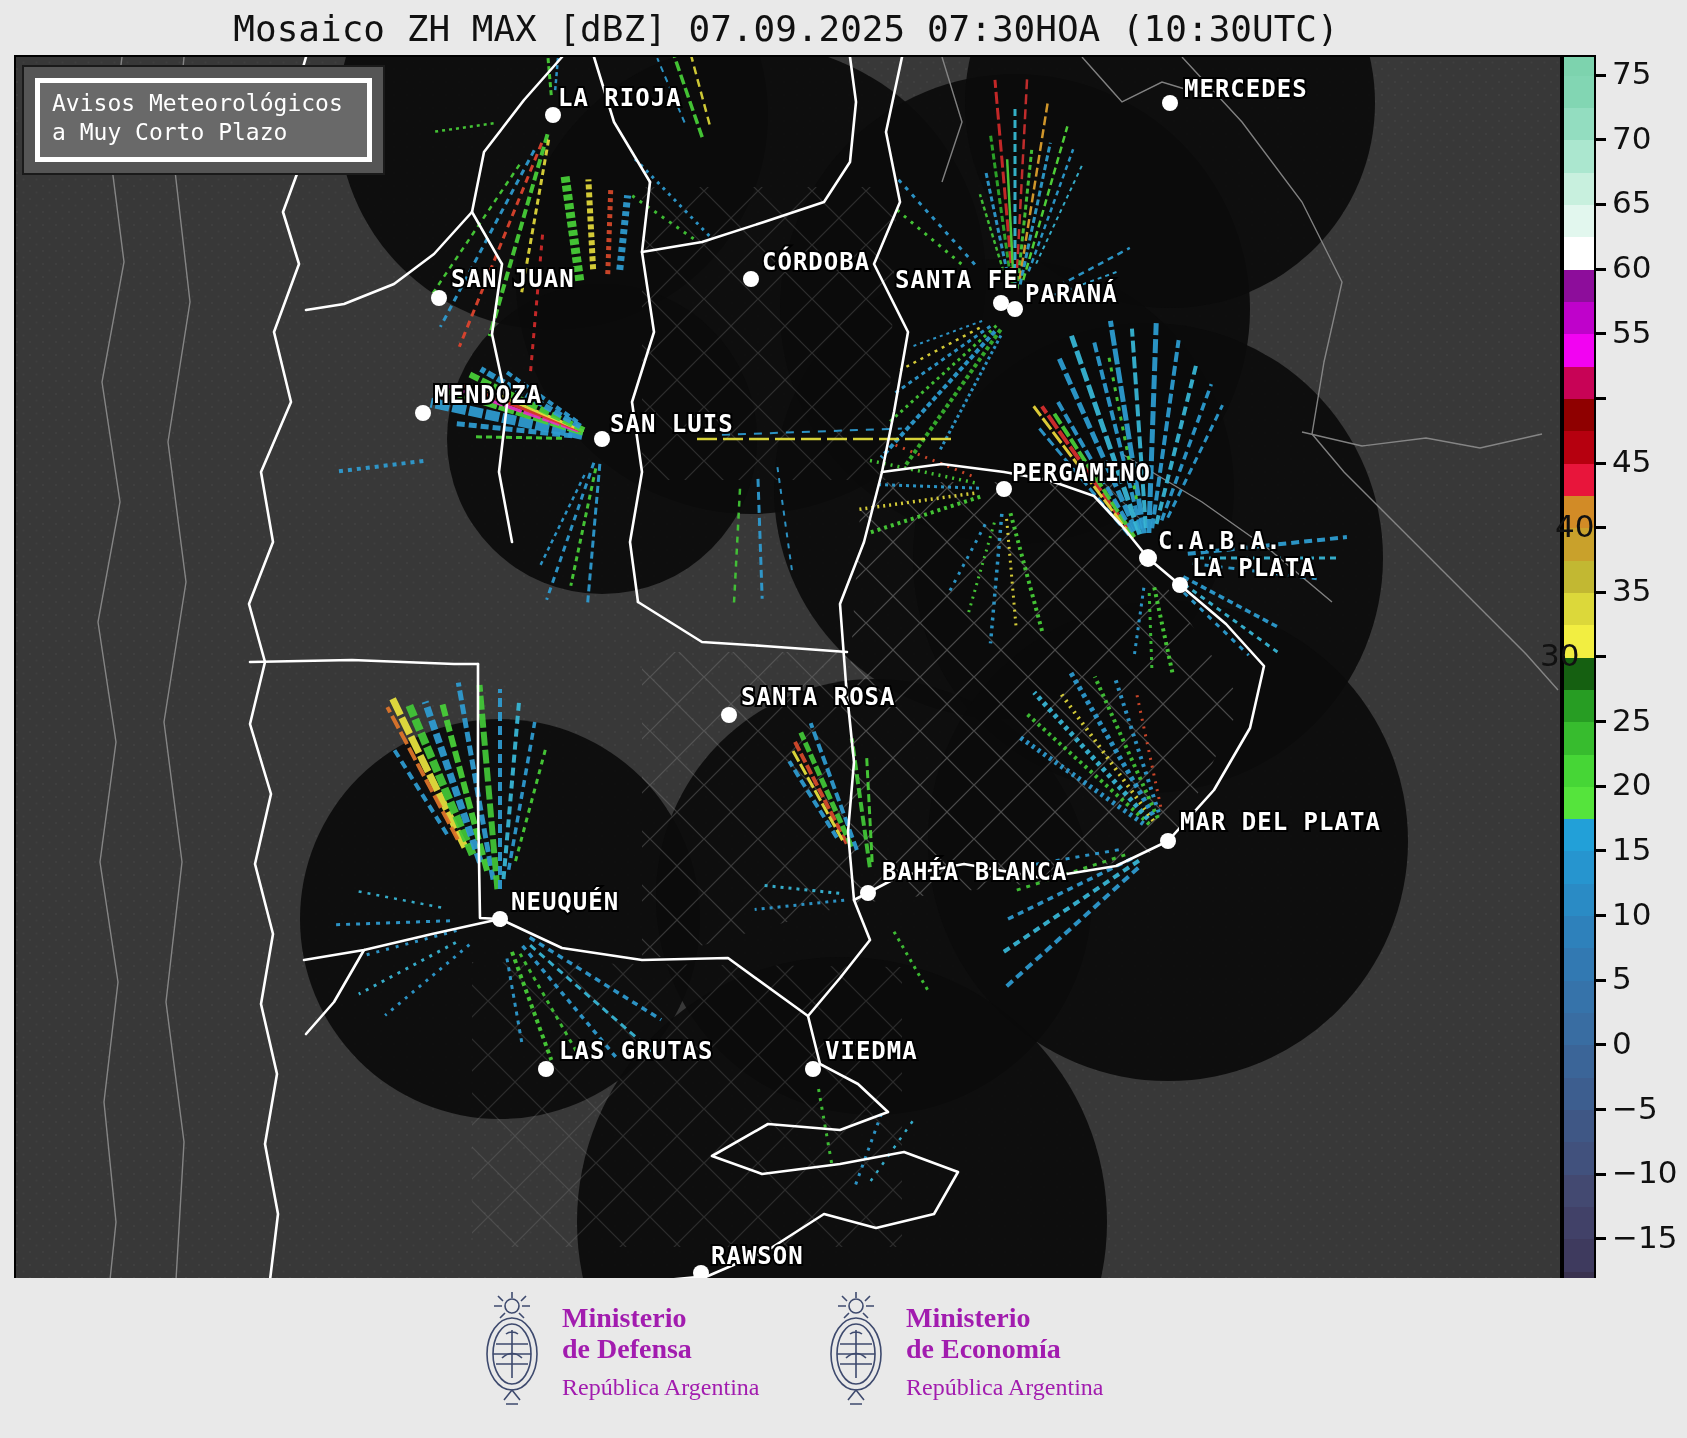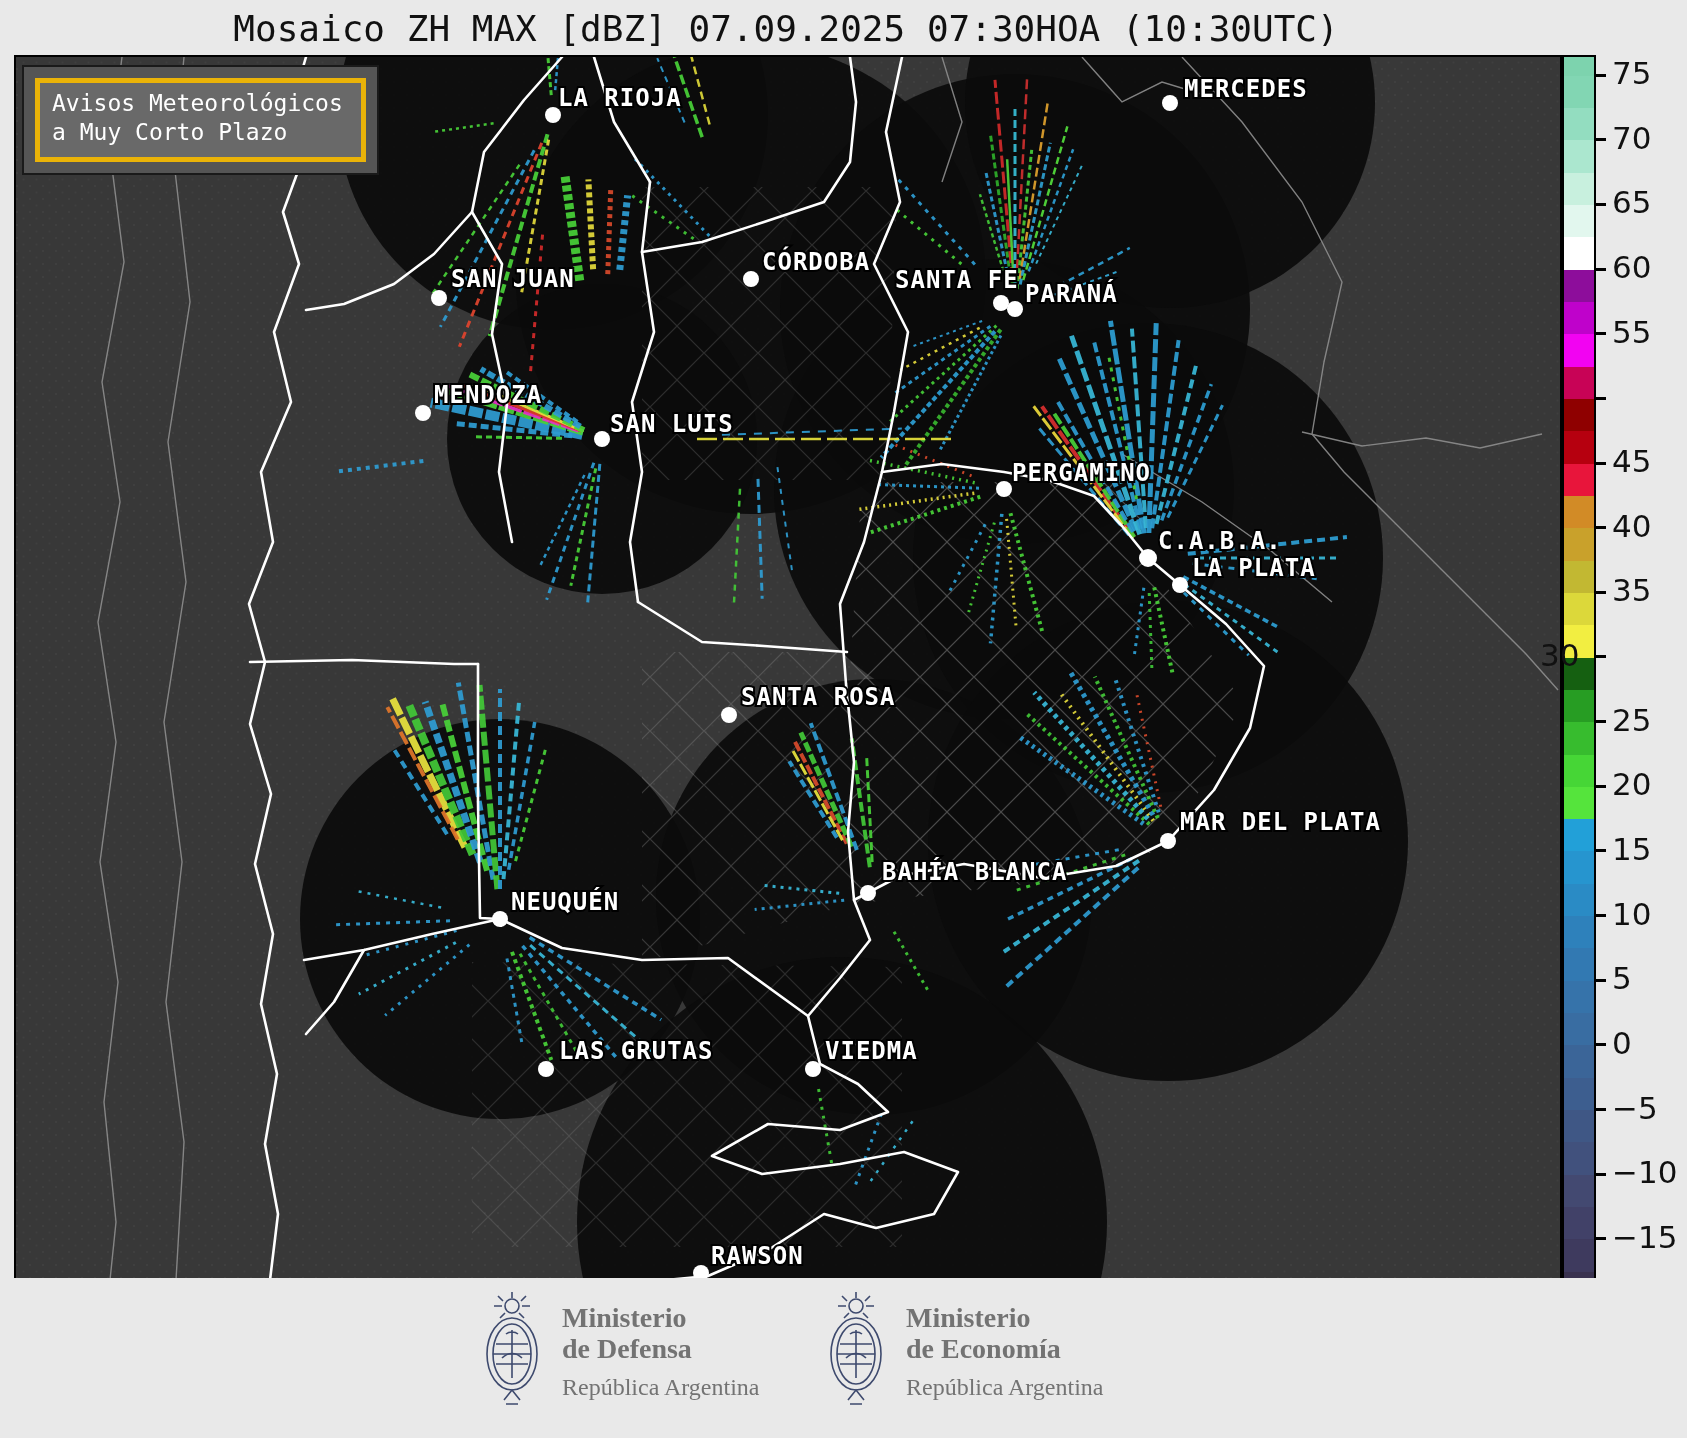--- a/index.html
+++ b/index.html
@@ -4,33 +4,33 @@
 <style>
   html,body{margin:0;padding:0;background:#e9e9e9;}
   .page{position:relative;width:1687px;height:1438px;background:#e9e9e9;overflow:hidden;
         font-family:"DejaVu Sans",sans-serif;}
   .title{position:absolute;left:14px;top:8px;width:1544px;text-align:center;
          font-family:"DejaVu Sans Mono",monospace;font-size:36px;color:#111;white-space:pre;}
   .map{position:absolute;left:14px;top:55px;width:1544px;height:1223px;background:#383838;
        border:2px solid #000;box-sizing:content-box;}
   .map svg{position:absolute;left:0;top:0;width:100%;height:100%;}
   .warnbox{position:absolute;left:8px;top:10px;background:#555555;padding:11px;outline:2px solid #1a1a1a;}
-  .warnbox .inner{border:5px solid #eab308;background:#696969;padding:6px 18px 9px 12px;}
+  .warnbox .inner{border:5px solid #ffffff;background:#696969;padding:6px 24px 9px 12px;}
   .warnbox .wline{font-family:"DejaVu Sans Mono",monospace;font-size:23px;color:#fff;line-height:1.28;white-space:pre;}
   .cbar{position:absolute;left:1562px;top:55px;width:30px;height:1221px;border:2px solid #000;background:#fff;}
   .cband{position:absolute;left:0;right:0;}
   .ctick{position:absolute;width:12px;height:3px;background:#000;}
   .clab{position:absolute;font-family:"DejaVu Sans",sans-serif;font-size:31px;color:#111;white-space:nowrap;}
   .footer{position:absolute;left:0;top:1278px;width:1687px;height:160px;background:#e9e9e9;}
   .smn{position:absolute;left:62px;top:18px;display:flex;}
   .smn-text{margin-left:14px;color:#3d3d3d;}
   .smn-line{font-size:28px;font-weight:bold;line-height:1.04;letter-spacing:-0.5px;}
   .smn-sub{font-size:19px;font-weight:bold;color:#4a4a4a;margin-top:3px;}
   .min{position:absolute;display:flex;align-items:center;}
-  .min-text{margin-left:14px;color:#737373;font-family:"Liberation Serif",serif;}
+  .min-text{margin-left:14px;color:#a21caf;font-family:"Liberation Serif",serif;}
   .min-l1{font-size:28px;font-weight:bold;line-height:1.1;}
   .min-sub{font-size:24px;margin-top:10px;}
   .inta{position:absolute;left:1152px;top:28px;width:97px;height:101px;background:#b7b4ae;
         display:flex;align-items:center;justify-content:center;}
   .inta-in{width:77px;height:75px;background:#fff;display:flex;flex-direction:column;
            align-items:center;justify-content:center;padding-top:4px;}
   .inta-word{color:#E33B30;font-family:"Liberation Sans",sans-serif;font-weight:bold;
              font-size:36px;letter-spacing:-2px;line-height:0.9;transform:scaleY(1.15);}
   .inta-bar{width:64px;height:7px;background:#2B7BBB;margin-top:4px;}
   .inta-bar.b2{margin-top:4px;}
@@ -355,21 +355,21 @@
       <div class="clab" style="left: 1612px; top: 184.402px;">65</div>
       <div class="ctick" style="left: 1594px; top: 267.552px;"></div>
       <div class="clab" style="left: 1612px; top: 249.052px;">60</div>
       <div class="ctick" style="left: 1594px; top: 332.202px;"></div>
       <div class="clab" style="left: 1612px; top: 313.702px;">55</div>
       <div class="ctick" style="left: 1594px; top: 396.852px;"></div>
       <div class="clab" style="left: 1688px; top: 378.352px; font-style: italic;">50</div>
       <div class="ctick" style="left: 1594px; top: 461.502px;"></div>
       <div class="clab" style="left: 1612px; top: 443.002px;">45</div>
       <div class="ctick" style="left: 1594px; top: 526.152px;"></div>
-      <div class="clab" style="left: 1612px; top: 507.652px; text-align: center;">40</div>
+      <div class="clab" style="left: 1555px; top: 507.652px; text-align: center;">40</div>
       <div class="ctick" style="left: 1594px; top: 590.802px;"></div>
       <div class="clab" style="left: 1612px; top: 572.302px;">35</div>
       <div class="ctick" style="left: 1594px; top: 655.452px;"></div>
       <div class="clab" style="left: 1540px; top: 636.952px;">30</div>
       <div class="ctick" style="left: 1594px; top: 720.102px;"></div>
       <div class="clab" style="left: 1612px; top: 701.602px;">25</div>
       <div class="ctick" style="left: 1594px; top: 784.752px;"></div>
       <div class="clab" style="left: 1612px; top: 766.252px;">20</div>
       <div class="ctick" style="left: 1594px; top: 849.402px;"></div>
       <div class="clab" style="left: 1612px; top: 830.902px;">15</div>

